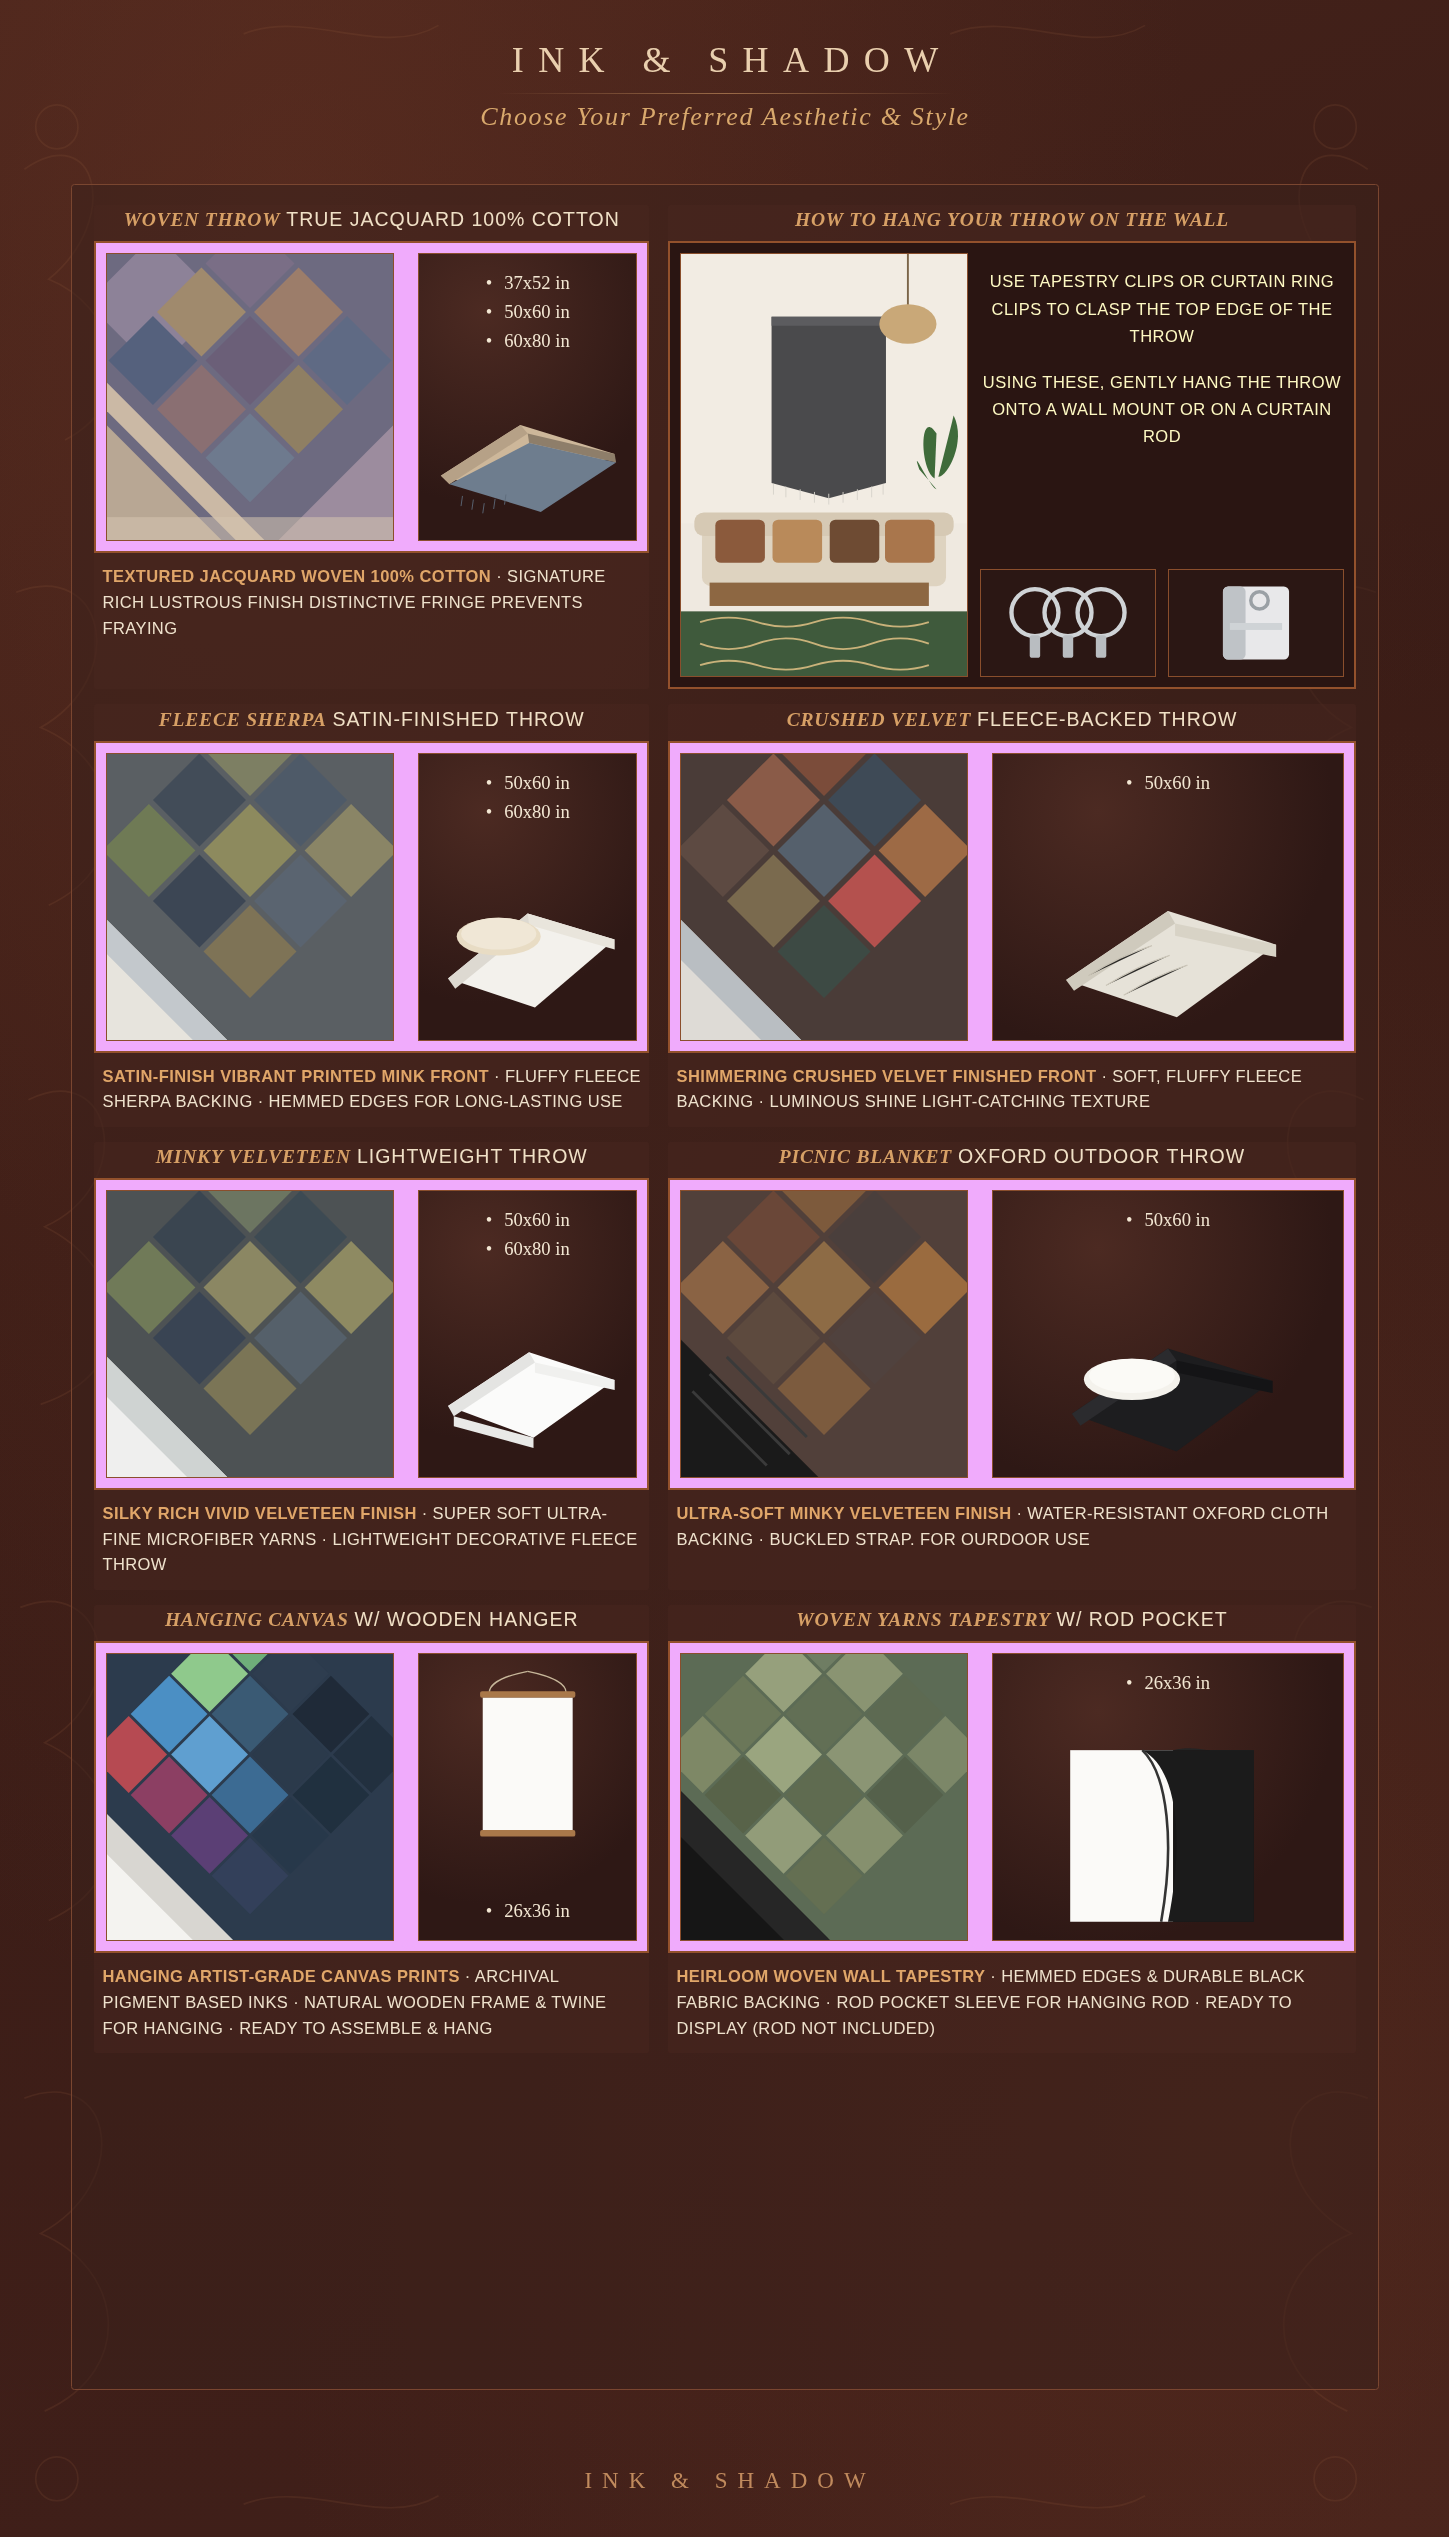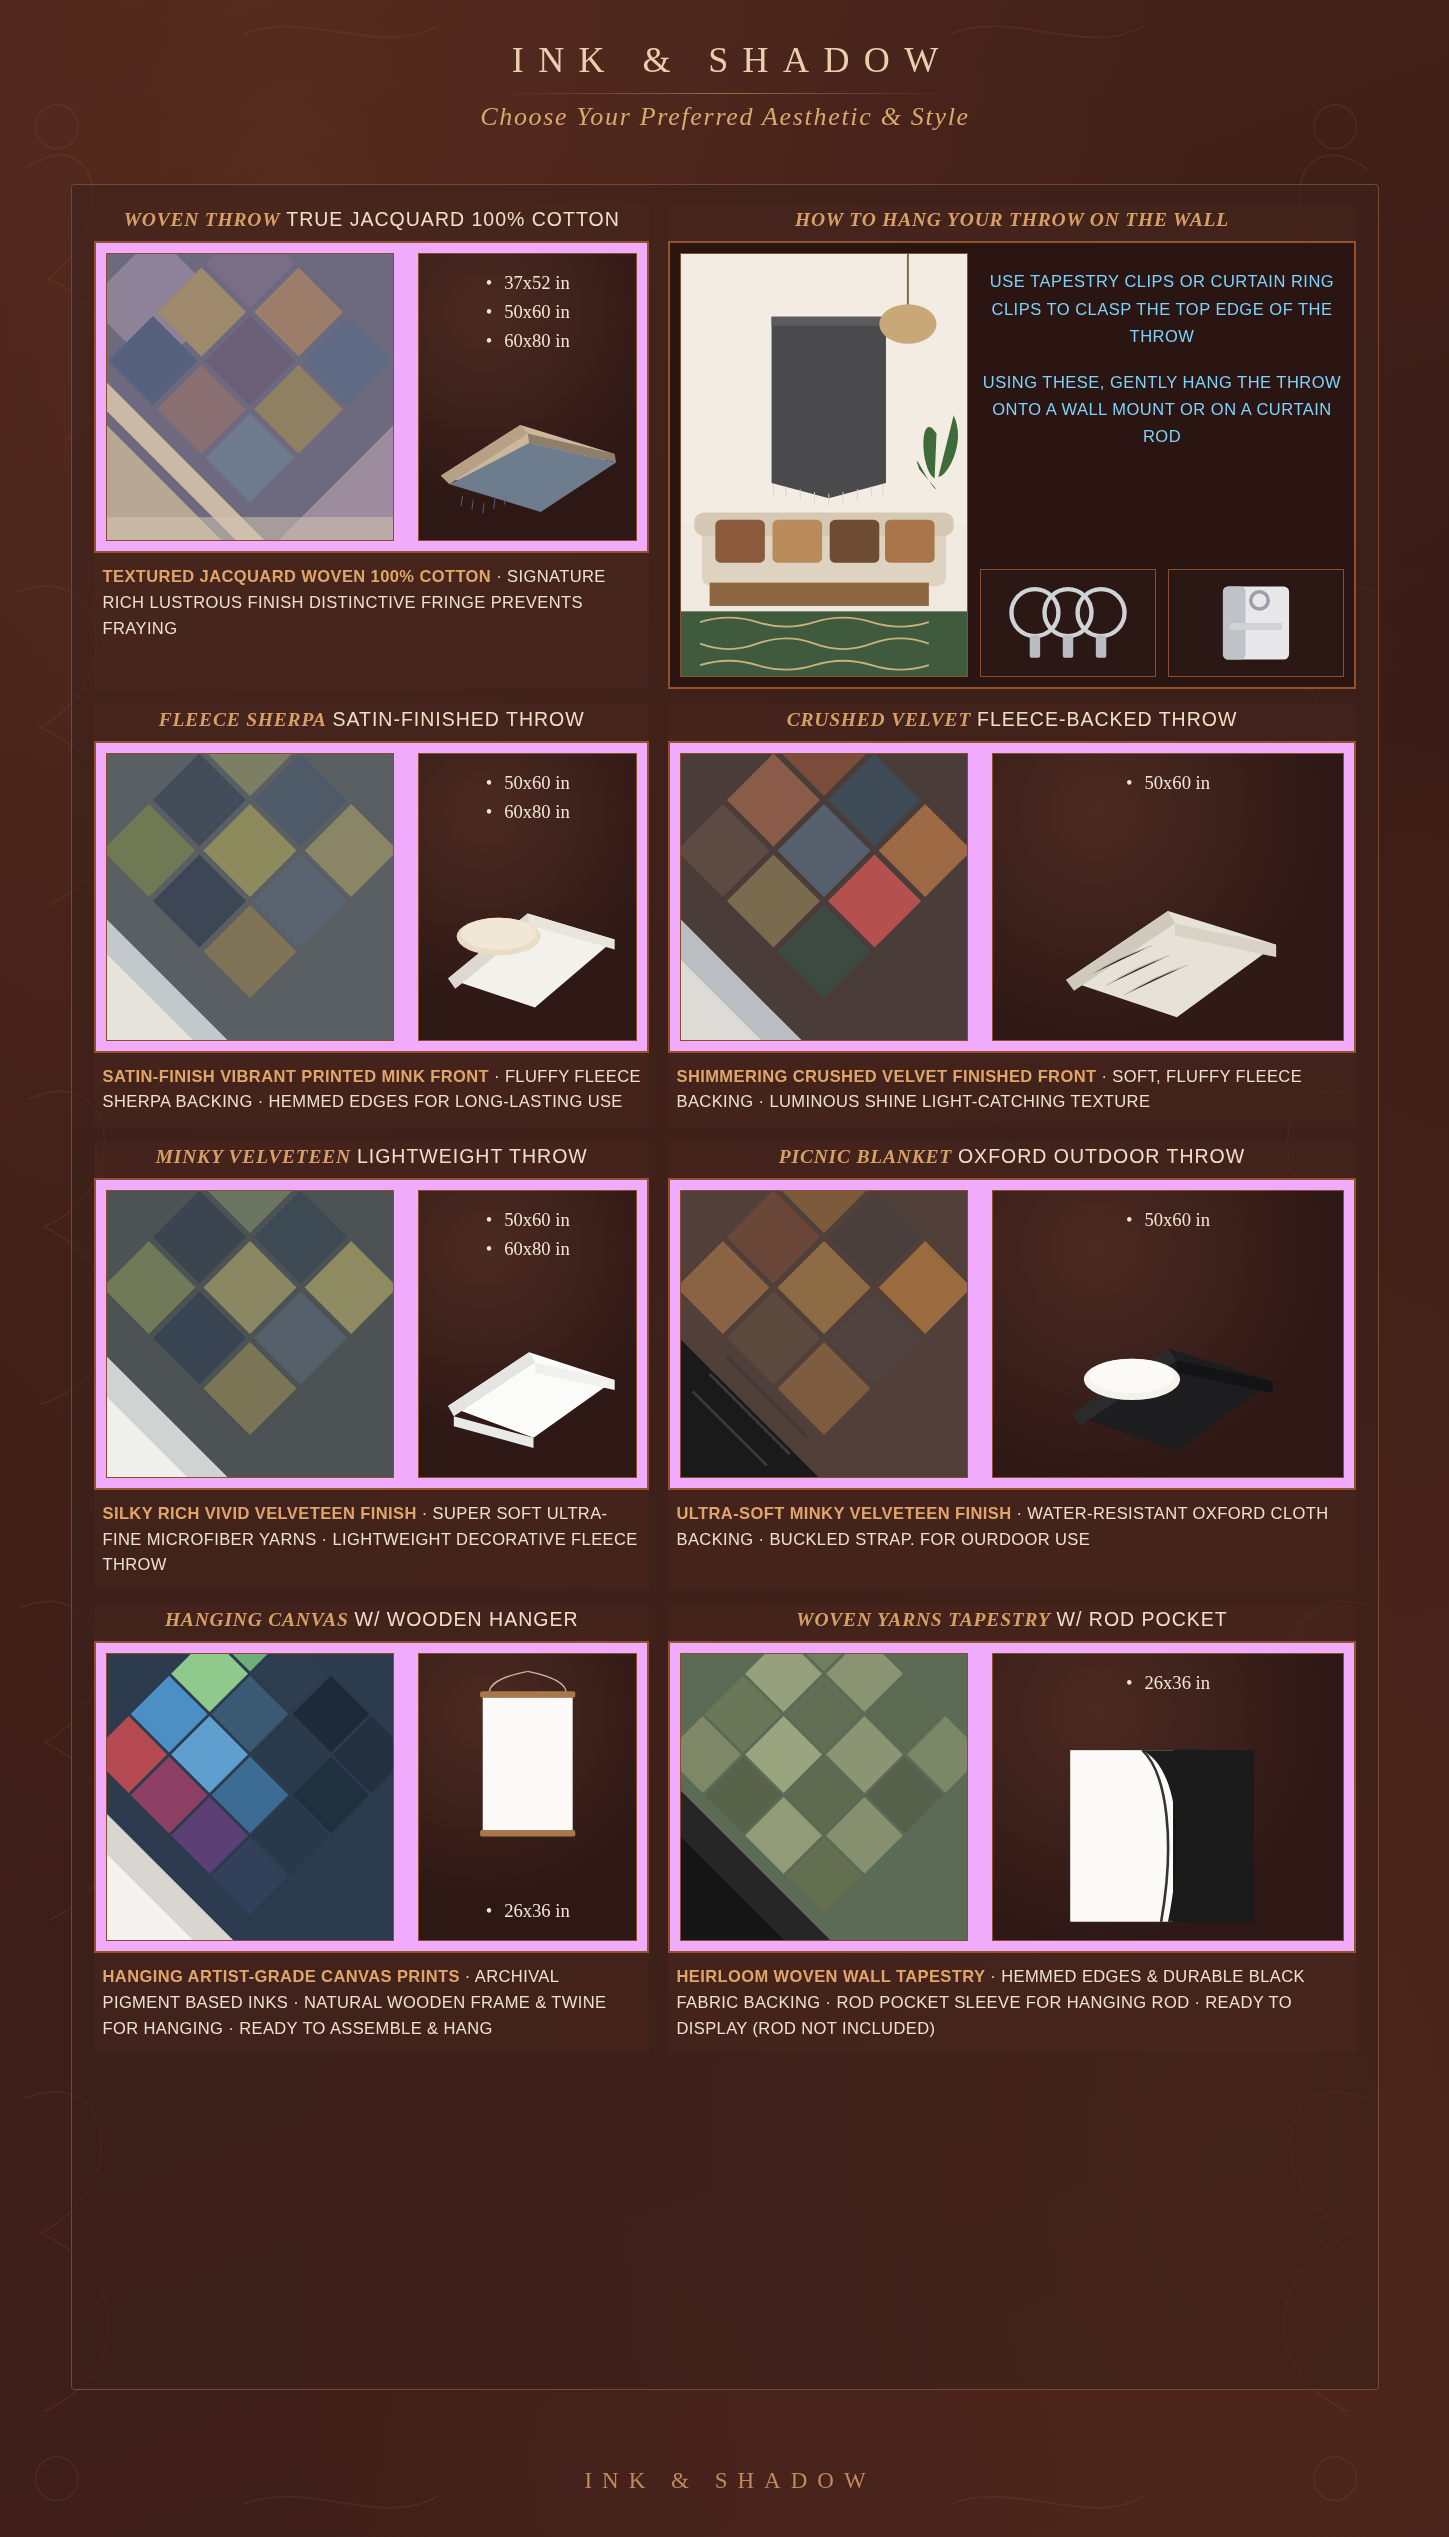--- a/index.html
+++ b/index.html
@@ -168,21 +168,21 @@
     display: flex;
     flex-direction: column;
     align-items: center;
     padding-top: 15px;
   }
   .hang-text p {
     text-align: center;
     font-size: 16.5px;
     letter-spacing: 0.5px;
     line-height: 1.65;
-    color: #7dd3fc;
+    color: #fef9c3;
   }
   .hang-text p + p { margin-top: 18.6px; }
   .hang-icons {
     display: flex; gap: 12px;
     margin-top: auto; margin-bottom: 0;
     width: 100%;
     justify-content: center;
   }
   .hang-icons .ic {
     width: 176px; height: 108px;

